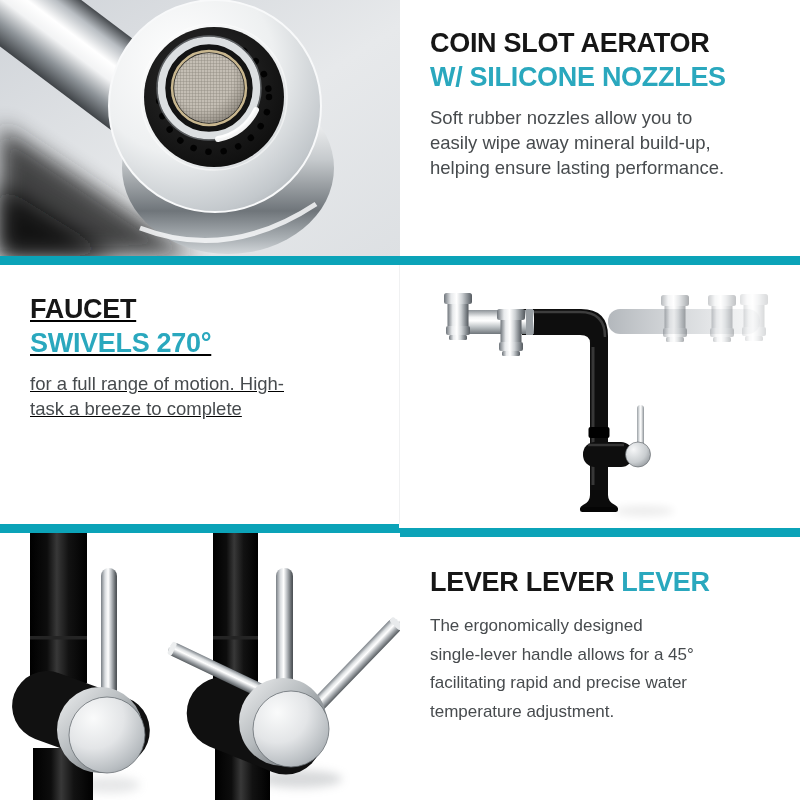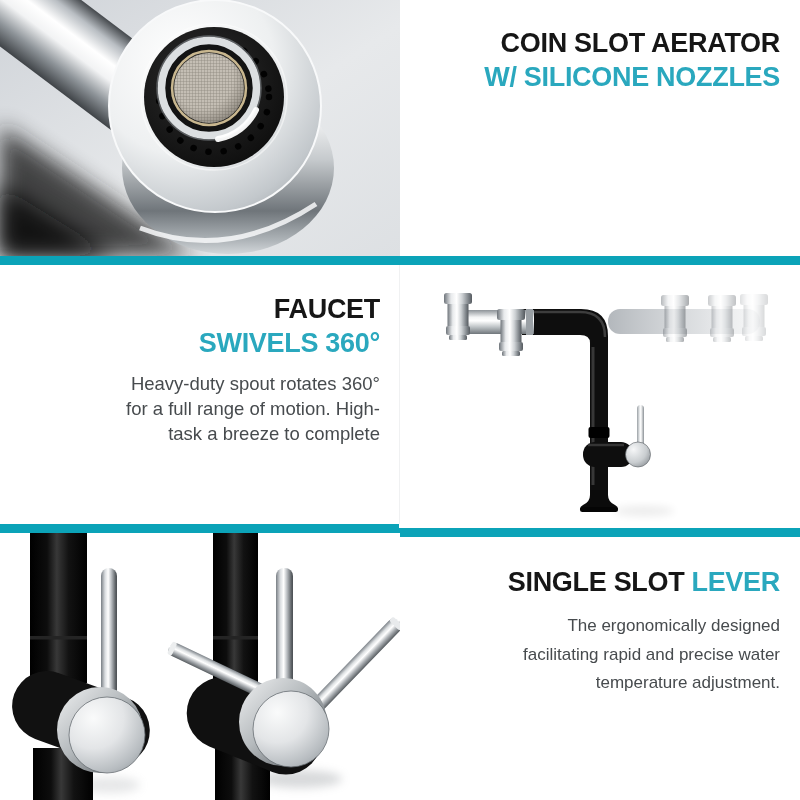--- a/index.html
+++ b/index.html
@@ -7,21 +7,21 @@
     --heading-teal:#2aa8be;
     --heading-black:#161616;
     --body-text:#474b4e;
   }
   html,body{margin:0;padding:0;background:#ffffff;}
   .canvas{
     position:relative;width:800px;height:800px;margin:0 auto;
     background:#ffffff;overflow:hidden;
     font-family:"Liberation Sans",sans-serif;
   }
-  .cell{position:absolute;text-align:right;}
+  .cell{position:absolute;}
   .divider{position:absolute;background:var(--accent-bar);}
   .vline{position:absolute;width:1px;background:#f0f1f2;}
   .text-block h2{
     margin:0;font-size:27px;line-height:34px;font-weight:700;
     letter-spacing:-0.3px;color:var(--heading-black);white-space:nowrap;
   }
   .text-block h2 .teal{color:var(--heading-teal);}
   .text-block h2 .pad-right{padding-right:7px;}
   .body-copy{color:var(--body-text);white-space:nowrap;}
   .body-copy.small{font-size:18.5px;line-height:25px;margin-top:11px;}
@@ -99,30 +99,34 @@
       <circle cx="209" cy="88" r="35" fill="url(#meshP)"></circle>
       <circle cx="209" cy="88" r="35" fill="url(#meshShadeA)"></circle>
       <circle cx="209" cy="88" r="37" fill="none" stroke="#c9b78f" stroke-width="2.5"></circle>
       <path d="M256,110 A52,52 0 0 1 218,139" stroke="#ffffff" stroke-width="6" stroke-linecap="round" fill="none" opacity="0.95"></path>
     </svg>
   </div>
 
   <div class="cell text-block" style="left:430px;top:26px;width:350px;">
     <h2><span>COIN SLOT AERATOR</span><br>
         <span class="teal">W/ SILICONE NOZZLES</span></h2>
+    <div class="body-copy small">
+      <div>Soft rubber nozzles allow you to</div>
+      <div>easily wipe away mineral build-up,</div>
+      <div>helping ensure lasting performance.</div>
+    </div>
   </div>
 
   <div class="divider" style="left:0;top:256px;width:800px;height:9px;"></div>
   <div class="vline" style="left:399px;top:265px;height:259px;"></div>
 
-  <div class="cell text-block" style="left:30px;top:292px;width:350px;">
+  <div class="cell text-block" style="left:30px;top:292px;width:350px;text-decoration:underline;">
     <h2><span>FAUCET</span><br>
-        <span class="teal">SWIVELS 360°</span></h2>
+        <span class="teal">SWIVELS 270°</span></h2>
     <div class="body-copy small">
-      <div>Heavy-duty spout rotates 360°</div>
       <div>for a full range of motion. High-</div>
       <div>task a breeze to complete</div>
     </div>
   </div>
 
   <div class="cell" style="left:402px;top:265px;width:398px;height:263px;">
     <svg width="398" height="263" viewBox="0 0 398 263">
       <defs>
         <linearGradient id="chromeHB" x1="0" y1="0" x2="1" y2="0">
           <stop offset="0" stop-color="#6f757b"></stop>
@@ -278,21 +282,22 @@
           <rect x="117" y="-7.5" width="6" height="15" rx="3" fill="#e8eaec"></rect>
         </g>
         <rect x="276" y="35" width="17" height="170" rx="8" fill="url(#rodC)"></rect>
         <circle cx="283" cy="189" r="44" fill="url(#bevelC)"></circle>
         <circle cx="291" cy="196" r="38" fill="url(#capC)" stroke="#6a7075" stroke-width="0.8"></circle>
       </g>
     </svg>
   </div>
 
   <div class="cell text-block" style="left:430px;top:565px;width:350px;">
-    <h2><span class="pad-right">SINGLE SLOT</span><span class="teal">LEVER</span></h2>
+    <h2><span class="pad-right">LEVER LEVER</span><span class="teal">LEVER</span></h2>
     <div class="body-copy large">
       <div>The ergonomically designed</div>
+      <div>single-lever handle allows for a 45°</div>
       <div>facilitating rapid and precise water</div>
       <div>temperature adjustment.</div>
     </div>
   </div>
 
 </div>
 
 </body></html>

